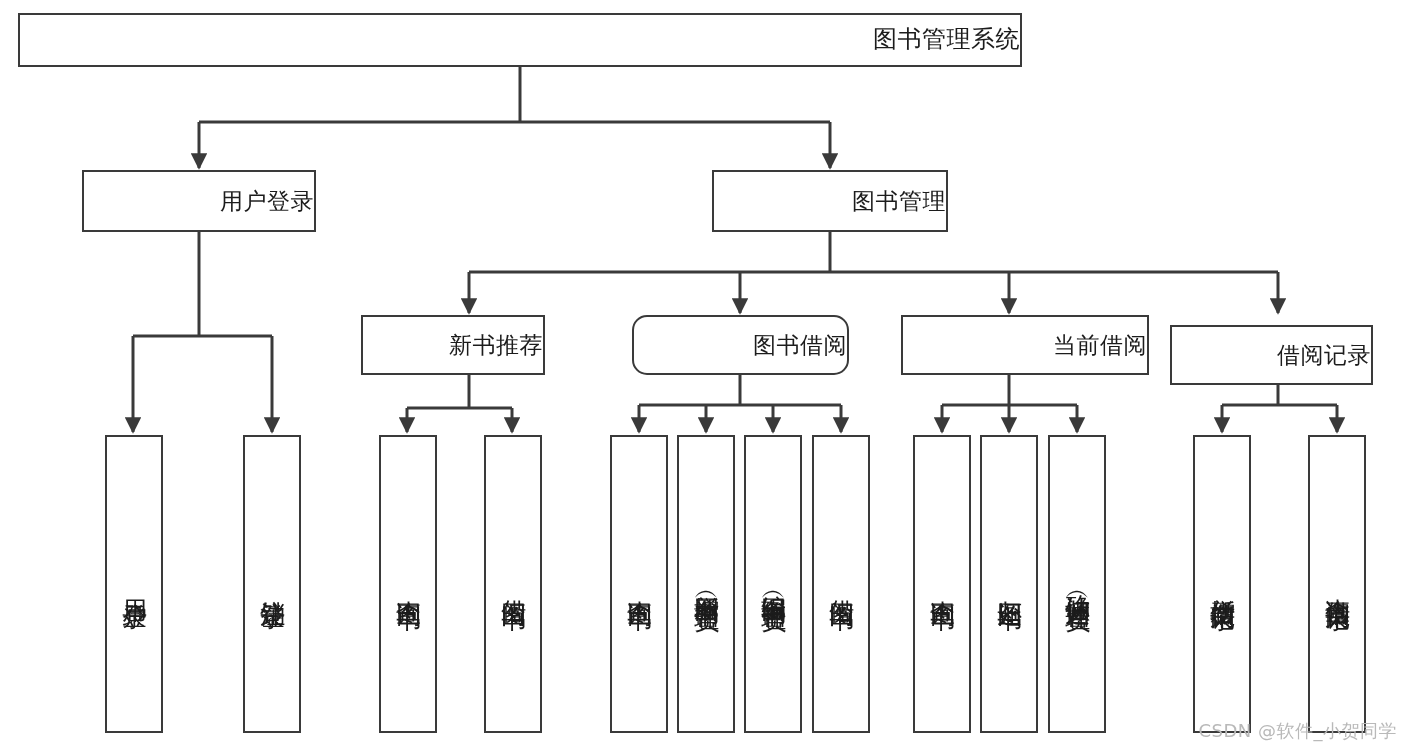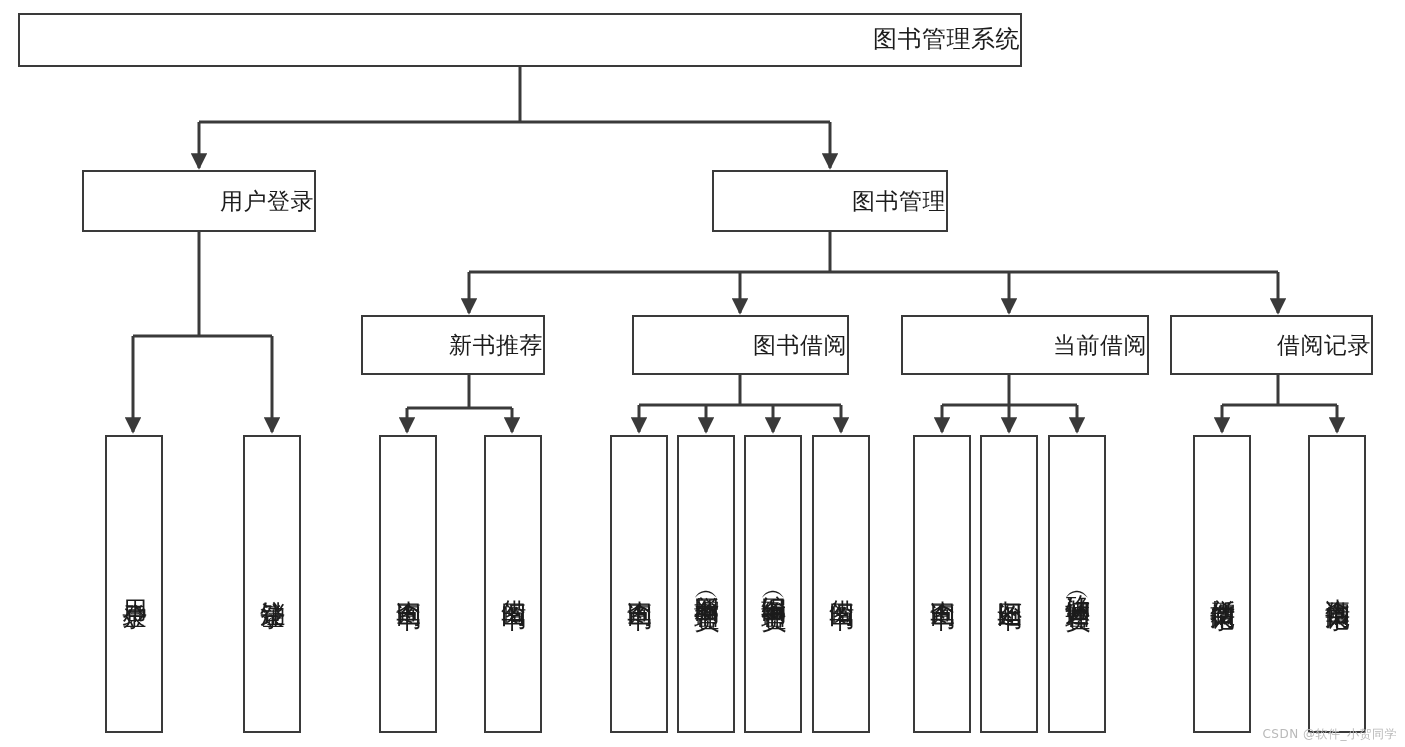--- a/index.html
+++ b/index.html
@@ -59,21 +59,21 @@
     font-size: 25px;
     line-height: 1.22;
     letter-spacing: 2px;
     white-space: nowrap;
     max-height: 278px;
   }
   #watermark {
     position: absolute;
     right: 8px;
     bottom: 4px;
-    font-size: 12px;
+    font-size: 18px;
     color: #b9b9b9;
     letter-spacing: 0.5px;
     white-space: nowrap;
     pointer-events: none;
   }
 </style>
 </head>
 <body>
 
 <div id="diagram-root">
@@ -135,27 +135,27 @@
   <div class="node horiz" style="left:82px; top:170px; width:234px; height:62px;">
     <span class="node-label">用户登录</span>
   </div>
   <div class="node horiz" style="left:712px; top:170px; width:236px; height:62px;">
     <span class="node-label">图书管理</span>
   </div>
 
   <div class="node horiz" style="left:361px; top:315px; width:184px; height:60px;">
     <span class="node-label">新书推荐</span>
   </div>
-  <div class="node horiz" style="left:632px; top:315px; width:217px; height:60px;">
+  <div class="node horiz" style="left:632px; top:315px; width:217px; height:60px;border-radius:15px;">
     <span class="node-label">图书借阅</span>
   </div>
   <div class="node horiz" style="left:901px; top:315px; width:248px; height:60px;">
     <span class="node-label">当前借阅</span>
   </div>
-  <div class="node horiz" style="left:1170px; top:315px; width:203px; height:60px;">
+  <div class="node horiz" style="left:1170px; top:325px; width:203px; height:60px;">
     <span class="node-label">借阅记录</span>
   </div>
 
   <div class="node vert" style="left:105px; top:435px; width:58px; height:298px;">
     <span class="node-label">用户登录</span>
   </div>
   <div class="node vert" style="left:243px; top:435px; width:58px; height:298px;">
     <span class="node-label">注销登录</span>
   </div>
 

